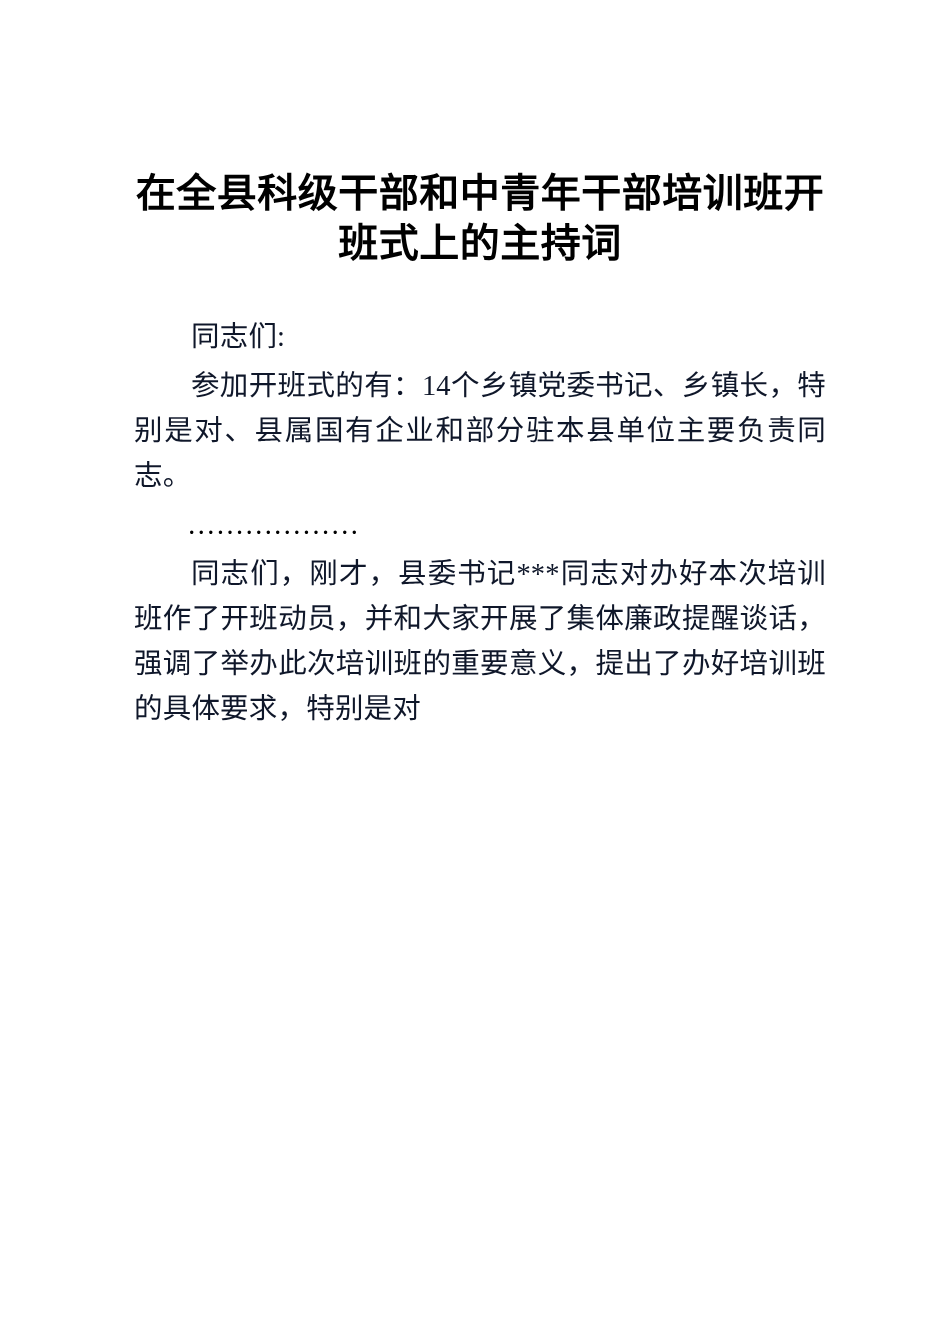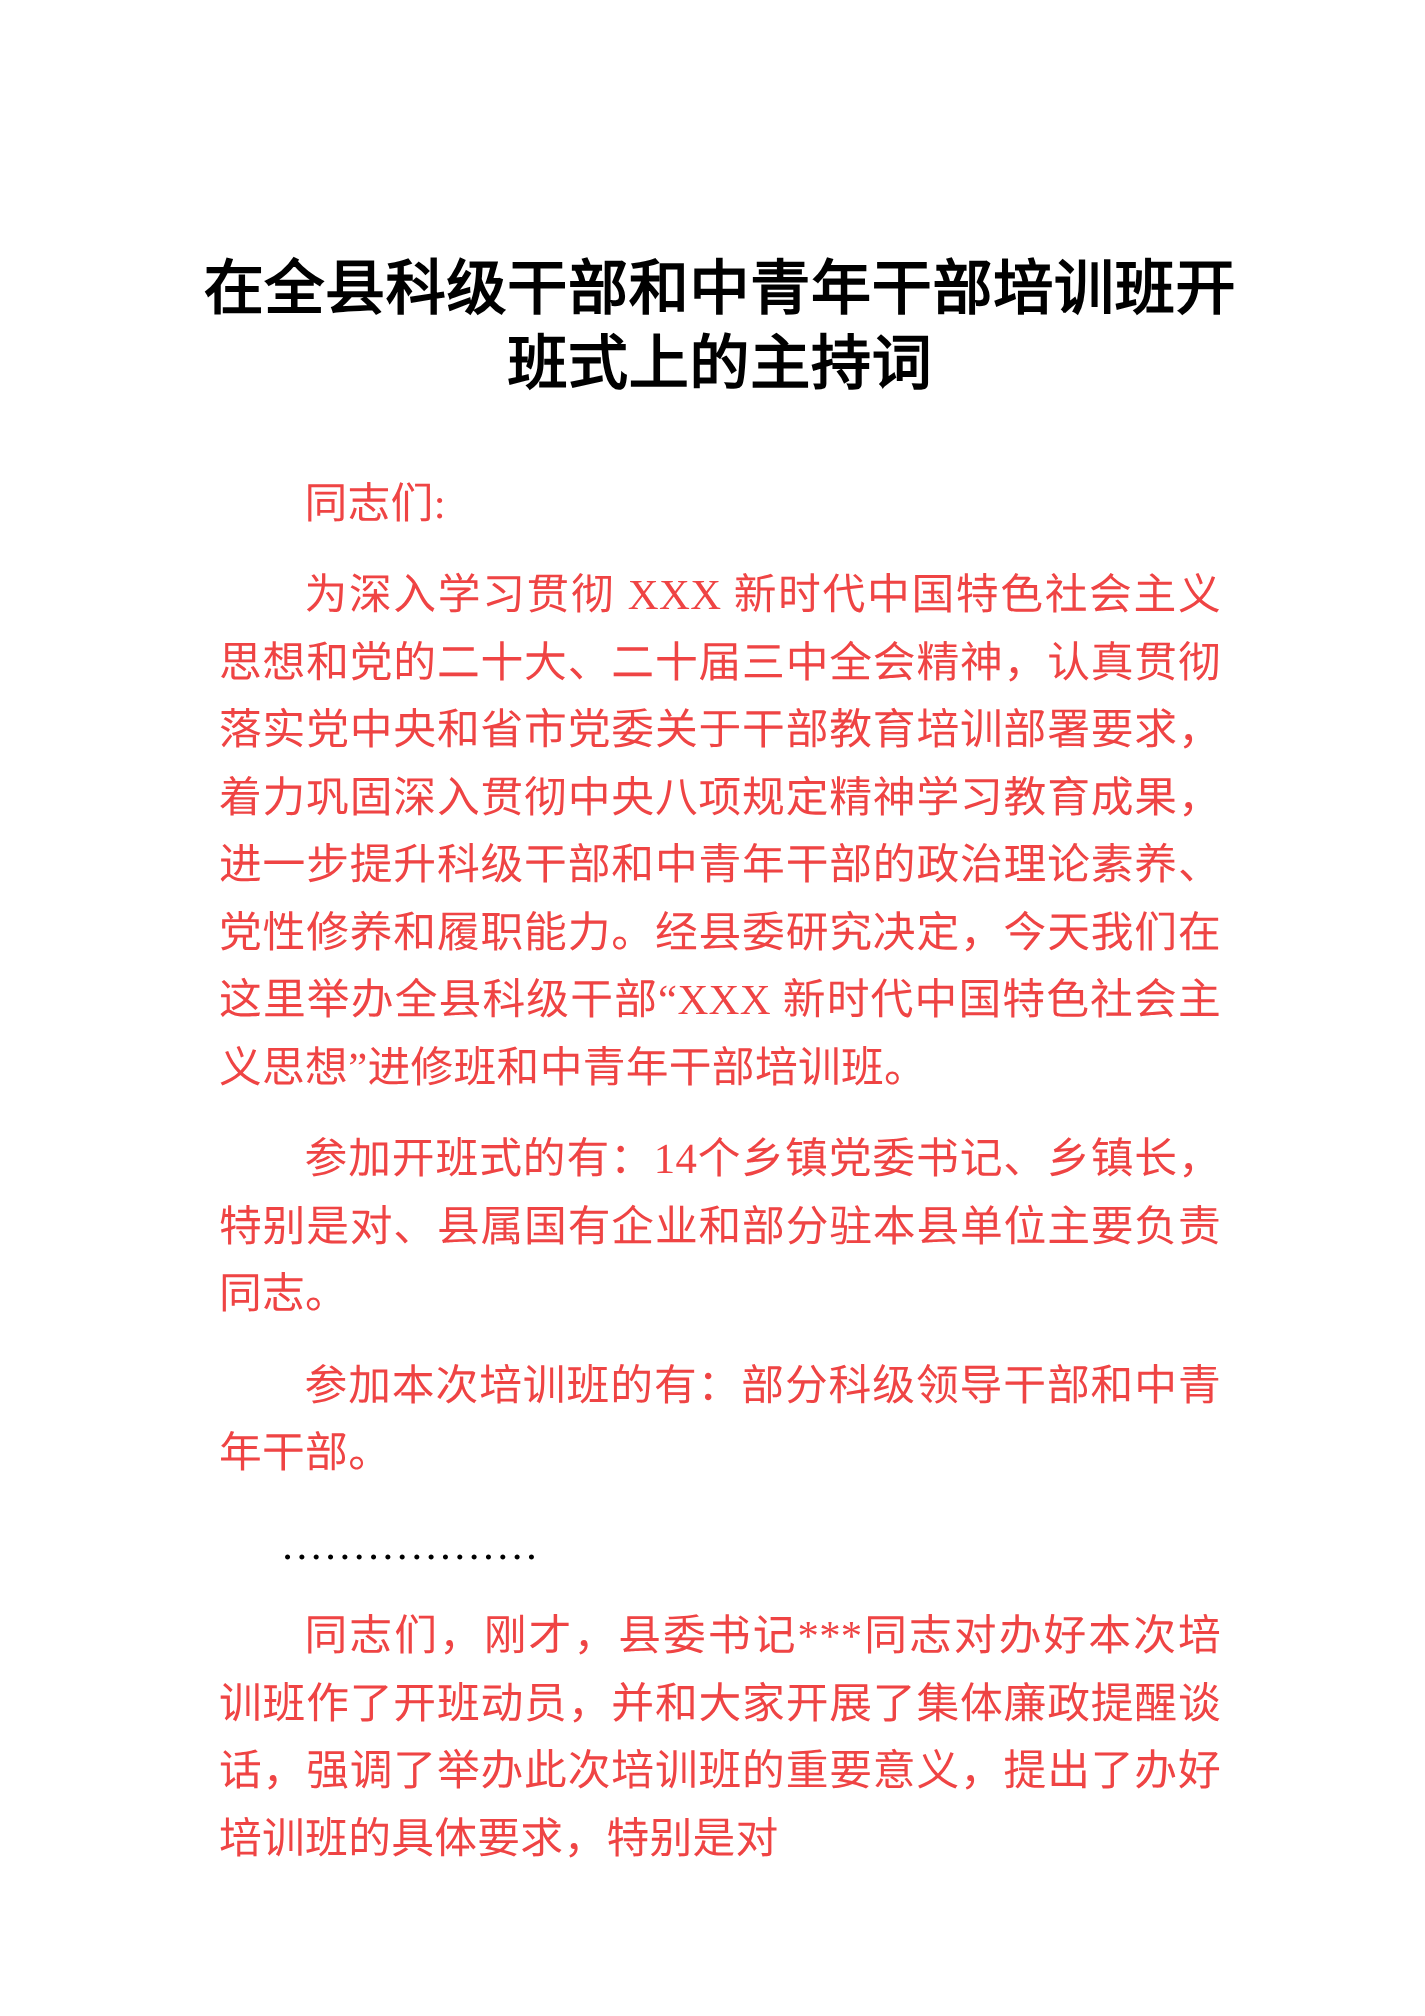--- a/index.html
+++ b/index.html
@@ -46,26 +46,26 @@
     color: #000000;
     word-break: break-all;
   }
 
   
   .body-block {
     margin-top: 46px;
   }
 
   .para {
-    margin: 16px;
+    margin: 4px;
     padding: 0;
     font-family: "Liberation Serif", "DejaVu Serif", serif;
     font-size: 28.5px;
     line-height: 45px;
-    color: #ef4444;
+    color: #0f172a;
     text-align: justify;
     text-align-last: left;
     text-justify: inter-ideograph;
     word-break: break-all;
     text-indent: 2em;
     letter-spacing: 0.2px;
   }
 
   
   .ellipsis-line {
@@ -84,26 +84,24 @@
 
 <div class="page">
   <div class="content">
 
     <h1 class="doc-title">在全县科级干部和中青年干部培训班开班式上的主持词</h1>
 
     <div class="body-block">
 
       <p class="para">同志们:</p>
 
-      <p class="para">为深入学习贯彻 XXX 新时代中国特色社会主义思想和党的二十大、二十届三中全会精神，认真贯彻落实党中央和省市党委关于干部教育培训部署要求，着力巩固深入贯彻中央八项规定精神学习教育成果，进一步提升科级干部和中青年干部的政治理论素养、党性修养和履职能力。经县委研究决定，今天我们在这里举办全县科级干部“XXX 新时代中国特色社会主义思想”进修班和中青年干部培训班。</p>
 
 
       <p class="para">参加开班式的有：14个乡镇党委书记、乡镇长，特别是对、县属国有企业和部分驻本县单位主要负责同志。</p>
 
-      <p class="para">参加本次培训班的有：部分科级领导干部和中青年干部。</p>
 
 
       <p class="ellipsis-line">………………</p>
 
       <p class="para">同志们，刚才，县委书记***同志对办好本次培训班作了开班动员，并和大家开展了集体廉政提醒谈话，强调了举办此次培训班的重要意义，提出了办好培训班的具体要求，特别是对</p>
 
     </div>
   </div>
 </div>
 

